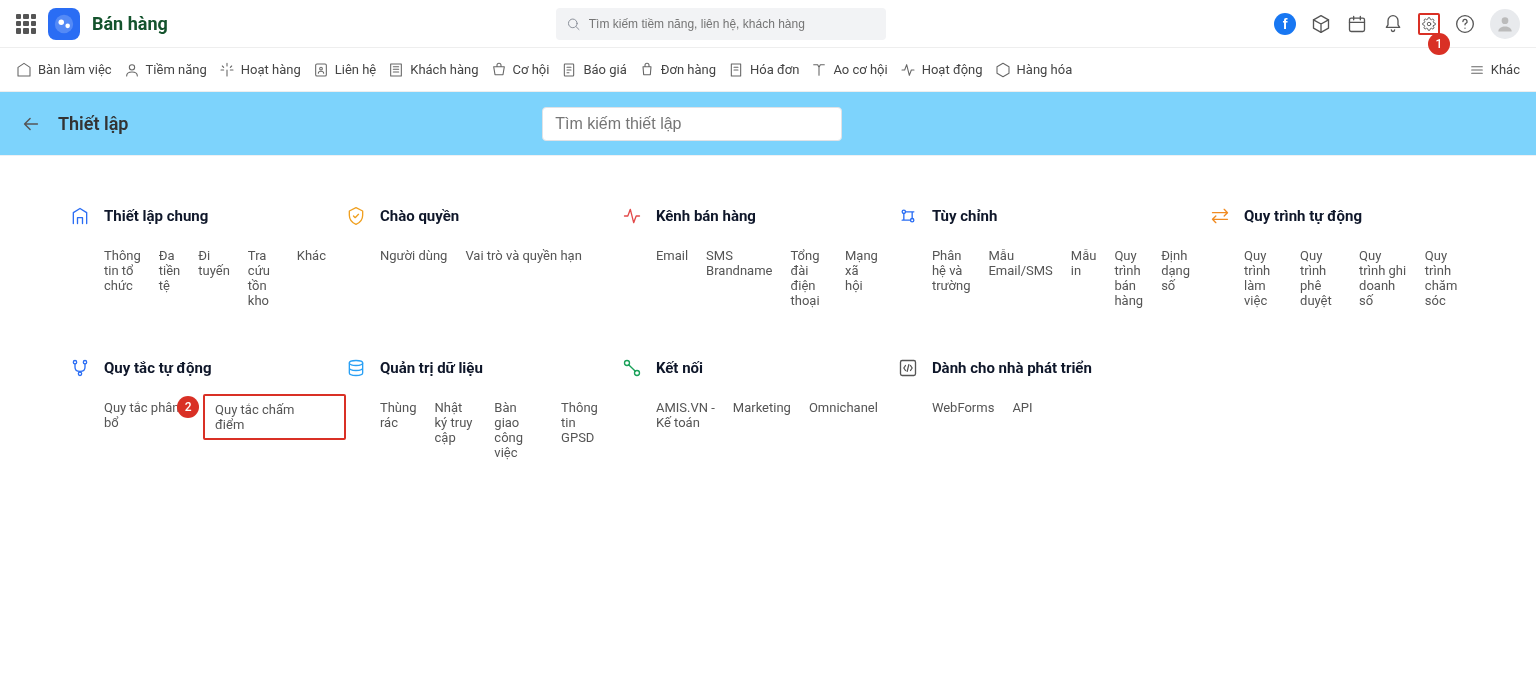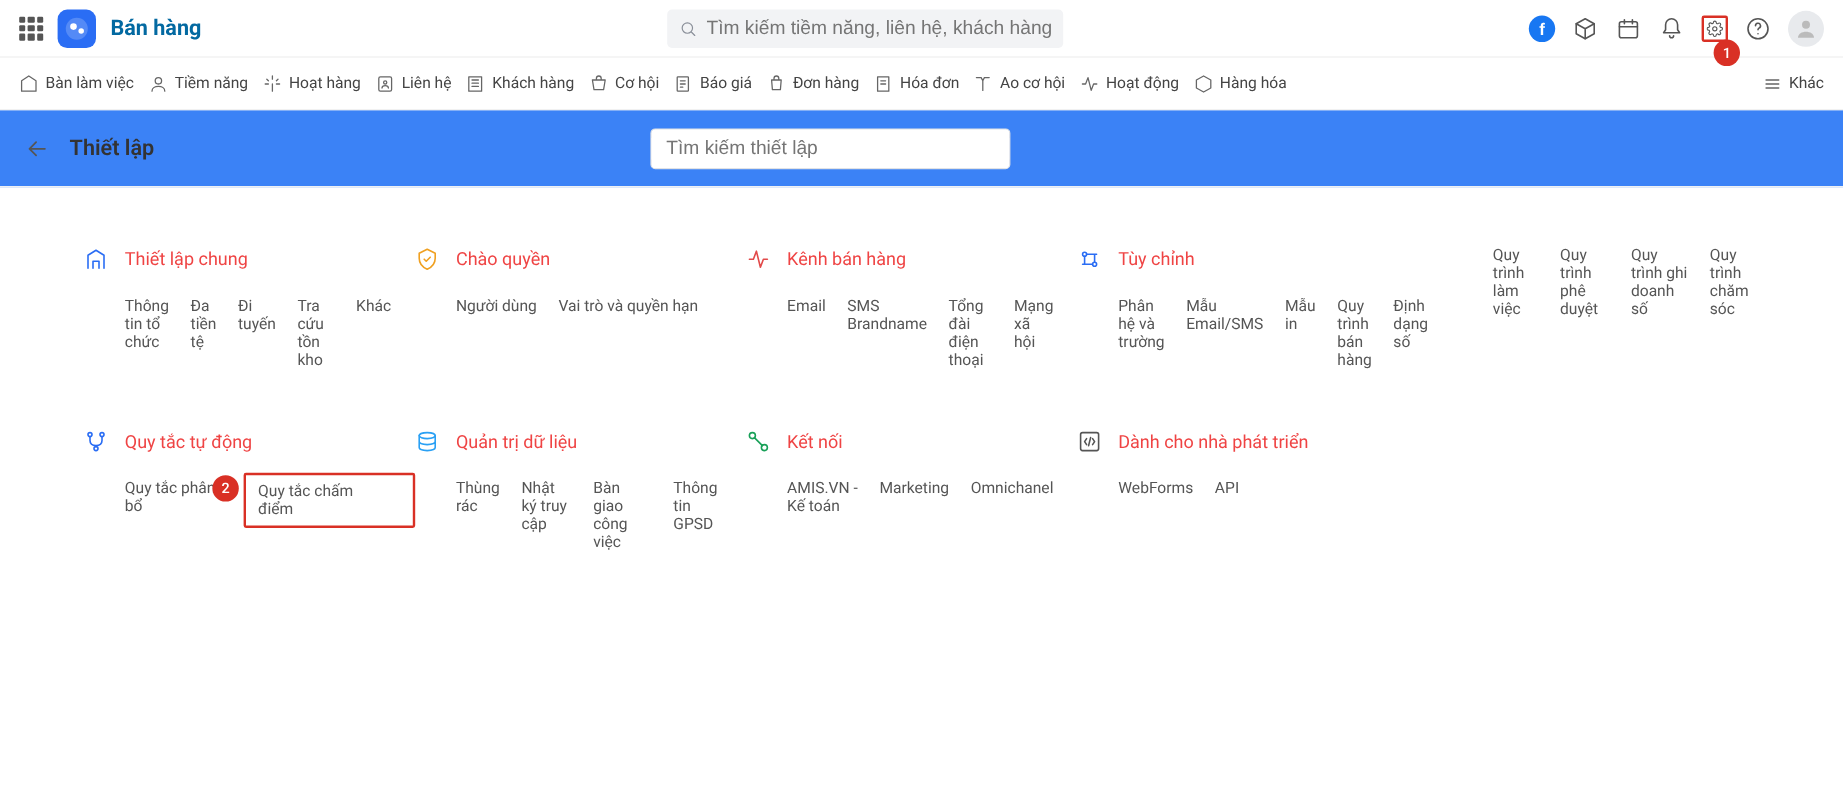--- a/index.html
+++ b/index.html
@@ -2,45 +2,45 @@
 <html><head>
 <meta charset="utf-8">
 <style>
   * { box-sizing: border-box; margin: 0; padding: 0; }
   body { font-family: -apple-system, BlinkMacSystemFont, 'Segoe UI', Roboto, Arial, sans-serif; background: #fff; color: #333; font-size: 14px; overflow: hidden;}
   .topbar { display: flex; align-items: center; height: 48px; padding: 0 16px; gap: 12px; border-bottom: 1px solid #eee; }
   .apps-icon { width: 20px; height: 20px; cursor: pointer; display:grid; grid-template-columns:repeat(3,1fr); grid-template-rows:repeat(3,1fr); gap:2px;}
   .apps-icon div{background:#555; border-radius:1px;}
   .logo { width: 32px; height: 32px; background: #2a6df4; border-radius: 8px; display:flex; align-items:center; justify-content:center; position:relative;}
   .logo svg{width:22px;height:22px;}
-  .app-title { font-size: 18px; font-weight: 700; color: #0369a1; }
+  .app-title { font-size: 18px; font-weight: 700; color: #14532d; }
   .top-search { margin: 0 auto; background:#f2f3f5; border-radius:4px; display:flex; align-items:center; padding:0 10px; height:32px; width:330px; color:#8a8f99;}
-  .top-search input { border:none; background:transparent; outline:none; margin-left:8px; font-size:16px; width:100%; color:#0f172a;}
+  .top-search input { border:none; background:transparent; outline:none; margin-left:8px; font-size:12px; width:100%; color:#0f172a;}
   .top-icons { display:flex; align-items:center; gap:14px; }
   .top-icons .ic { width:22px; height:22px; color:#555; cursor:pointer; display:flex; align-items:center; justify-content:center; position:relative;}
   .top-icons .ic svg { width:20px; height:20px; stroke:#555; }
   .fb-circle { width:22px; height:22px; background:#1877f2; border-radius:50%; color:#fff; font-weight:700; font-size:14px; display:flex; align-items:center; justify-content:center; font-family: Arial;}
   .gear-box { border:2px solid #d93025; padding:2px; border-radius:2px;}
   .badge-1 { position:absolute; width:22px; height:22px; background:#d93025; color:#fff; border-radius:50%; font-size:12px; display:flex; align-items:center;justify-content:center; top:18px; left:8px; font-weight:500;}
   .avatar { width:30px; height:30px; background:#e8eaed; border-radius:50%; display:flex;align-items:center;justify-content:center;}
   .avatar svg{width:20px;height:20px; fill:#bbb;}
   .navbar { display:flex; align-items:center; height:44px; padding:0 16px; gap:12px; border-bottom:1px solid #eee; font-size:13px; color:#444; overflow:hidden;}
   .navbar .nav-item { display:flex; align-items:center; gap:6px; cursor:pointer; white-space:nowrap;}
   .navbar .nav-item svg { width:16px; height:16px; stroke:#666; }
-  .subhead { background:#3b82f6; height:64px; display:flex; align-items:center; padding:0 20px; gap:16px; border-bottom:1px solid #eef0f3;}
+  .subhead { background:#7dd3fc; height:64px; display:flex; align-items:center; padding:0 20px; gap:16px; border-bottom:1px solid #eef0f3;}
   .subhead .back { width:22px; height:22px; color:#555; cursor:pointer;}
   .subhead .title { font-size:18px; font-weight:600; color:#333; }
   .subhead-search { margin-left:auto; margin-right:auto; transform:translateX(-40px); background:#fff; border:1px solid #e0e2e6; border-radius:4px; height:34px; width:300px; display:flex; align-items:center;}
   .subhead-search input{border:none; outline:none; padding:0 12px; font-size:16px; color:#555; width:100%;}
   .content { padding: 50px 70px; overflow-y:auto; height:calc(676px - 48px - 44px - 64px);}
   .grid { display:grid; grid-template-columns: repeat(5, 1fr); gap: 50px 20px; max-width: 1400px; margin:0 auto;}
   .section { }
   .sec-head { display:flex; align-items:center; gap:14px; margin-bottom:22px;}
   .sec-head .sic { width:20px; height:20px; display:flex; align-items:center; justify-content:center;}
-  .sec-head .stitle { font-size:15px; font-weight:400; color:#ef4444;}
+  .sec-head .stitle { font-size:15px; font-weight:700; color:#0f172a;}
   .sec-items { padding-left:34px; display:flex; flex-direction:row; gap:18px;}
   .sec-items a { color:#555; text-decoration:none; font-size:13px; cursor:pointer; position:relative; display:block;}
   .highlight-box { border:2px solid #d93025; padding:6px 20px 6px 10px; margin:-6px -20px -6px -10px; border-radius:2px; position:relative;}
   .badge-2 { position:absolute; width:22px; height:22px; background:#d93025; color:#fff; border-radius:50%; font-size:12px; display:flex; align-items:center;justify-content:center; left:-28px; top:0px; font-weight:500;}
   svg { fill:none; stroke-width:1.6; stroke-linecap:round; stroke-linejoin:round;}
 </style>
 </head>
 <body>
 
 <div class="topbar">
@@ -276,20 +276,28 @@
         </div>
         <div class="sec-items">
           <a>Phân hệ và trường</a>
           <a>Mẫu Email/SMS</a>
           <a>Mẫu in</a>
           <a>Quy trình bán hàng</a>
           <a>Định dạng số</a>
         </div>
       </div>
       <div class="section">
+        <div class="sec-head">
+          <div class="sic">
+            <svg viewBox="0 0 24 24" stroke="#f08a20">
+              <path d="M17 4l4 4-4 4M3 8h18M7 20l-4-4 4-4M21 16H3"></path>
+            </svg>
+          </div>
+          <div class="stitle">Quy trình tự động</div>
+        </div>
         <div class="sec-items">
           <a>Quy trình làm việc</a>
           <a>Quy trình phê duyệt</a>
           <a>Quy trình ghi doanh số</a>
           <a>Quy trình chăm sóc</a>
         </div>
       </div>
       <div class="section">
         <div class="sec-head">
           <div class="sic">

